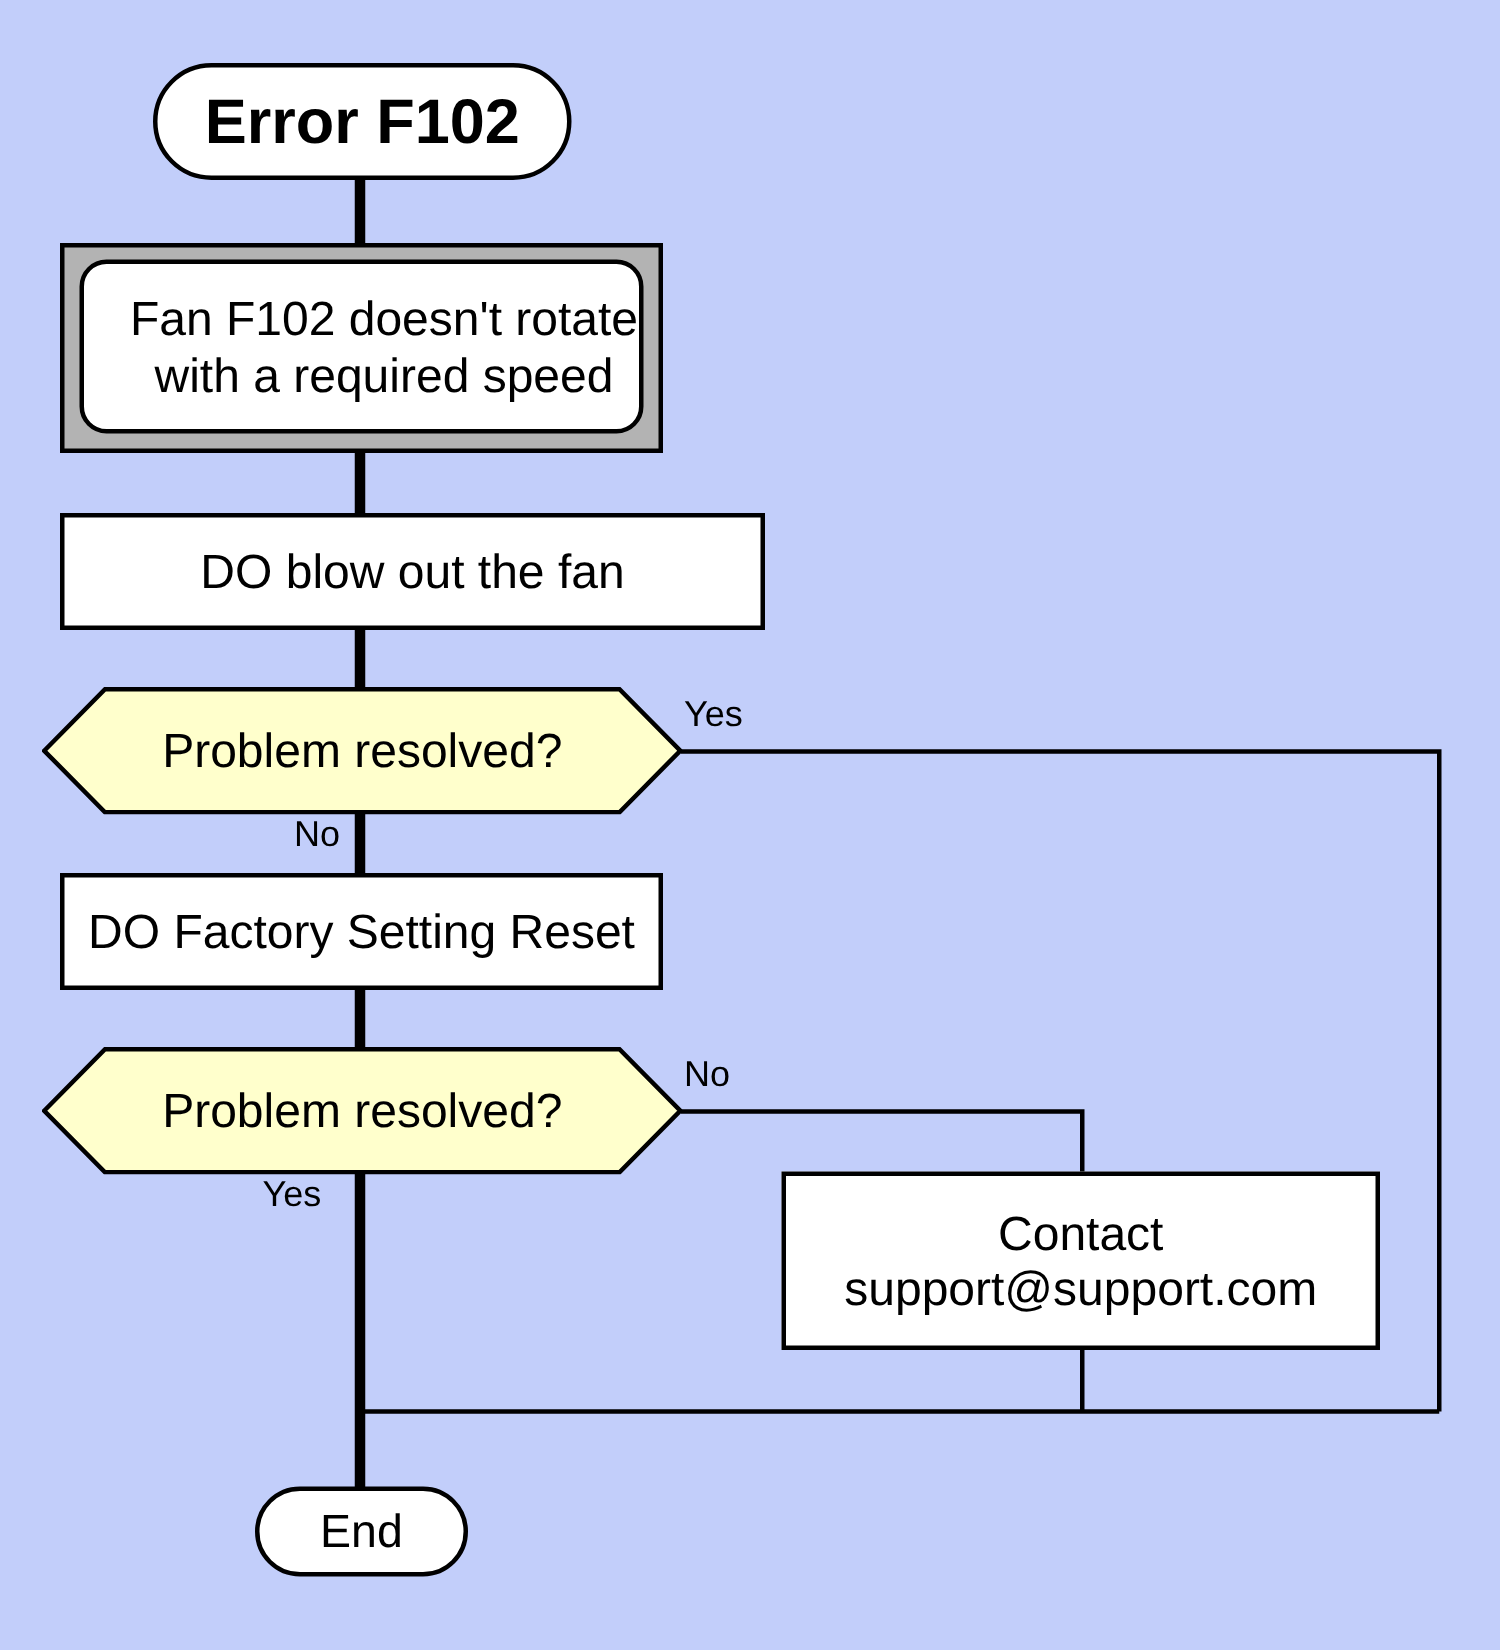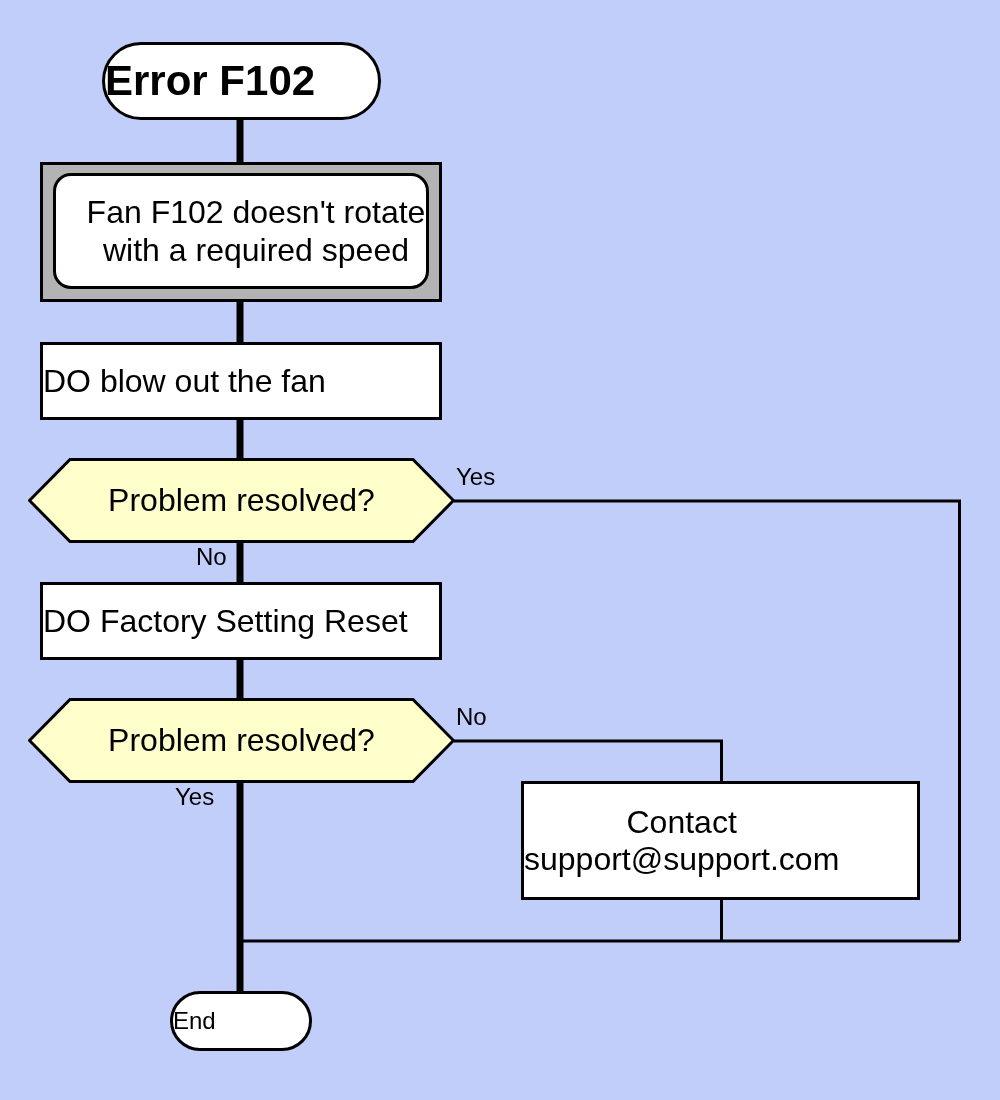--- a/index.html
+++ b/index.html
@@ -25,38 +25,38 @@
     stroke: var(--line, #000);
   }
   .connector.thick { stroke-width: 7; }
   .connector.thin  { stroke-width: 3; }
 
   .node {
     position: absolute;
     z-index: 2;
     display: flex;
     align-items: center;
-    justify-content: flex-start;
+    justify-content: center;
     text-align: center;
     white-space: pre-line;
   }
 
   .terminator {
     background: var(--fill, #fff);
     border: 3px solid var(--line, #000);
     border-radius: 40px;
   }
   .terminator.start {
     left: 102px; top: 42px; width: 279px; height: 78px;
     font-size: 42px; font-weight: bold;
   }
   .terminator.end {
     left: 170px; top: 991px; width: 142px; height: 60px;
     border-radius: 30px;
-    font-size: 24px;
+    font-size: 31px;
   }
 
   .subroutine-frame {
     position: absolute;
     z-index: 2;
     left: 40px; top: 162px; width: 402px; height: 140px;
     background: var(--frame, #b3b3b3);
     border: 3px solid var(--line, #000);
   }
   .subroutine-inner {
@@ -74,21 +74,21 @@
     line-height: 38px;
     padding-left: 30px;
   }
 
   .process {
     background: var(--fill, #fff);
     border: 3px solid var(--line, #000);
     font-size: 32px;
     line-height: 37px;
   }
-  .process.action1 { left: 40px;  top: 342px; width: 402px; height: 78px; }
+  .process.action1 { left: 40px;  top: 342px; width: 470px; height: 78px; }
   .process.action2 { left: 40px;  top: 582px; width: 402px; height: 78px; }
   .process.contact { left: 521px; top: 781px; width: 399px; height: 119px; }
 
   .decision {
     position: absolute;
     z-index: 2;
     width: 427px; height: 85px;
   }
   .decision.d1 { left: 28px; top: 458px; }
   .decision.d2 { left: 28px; top: 698px; }

